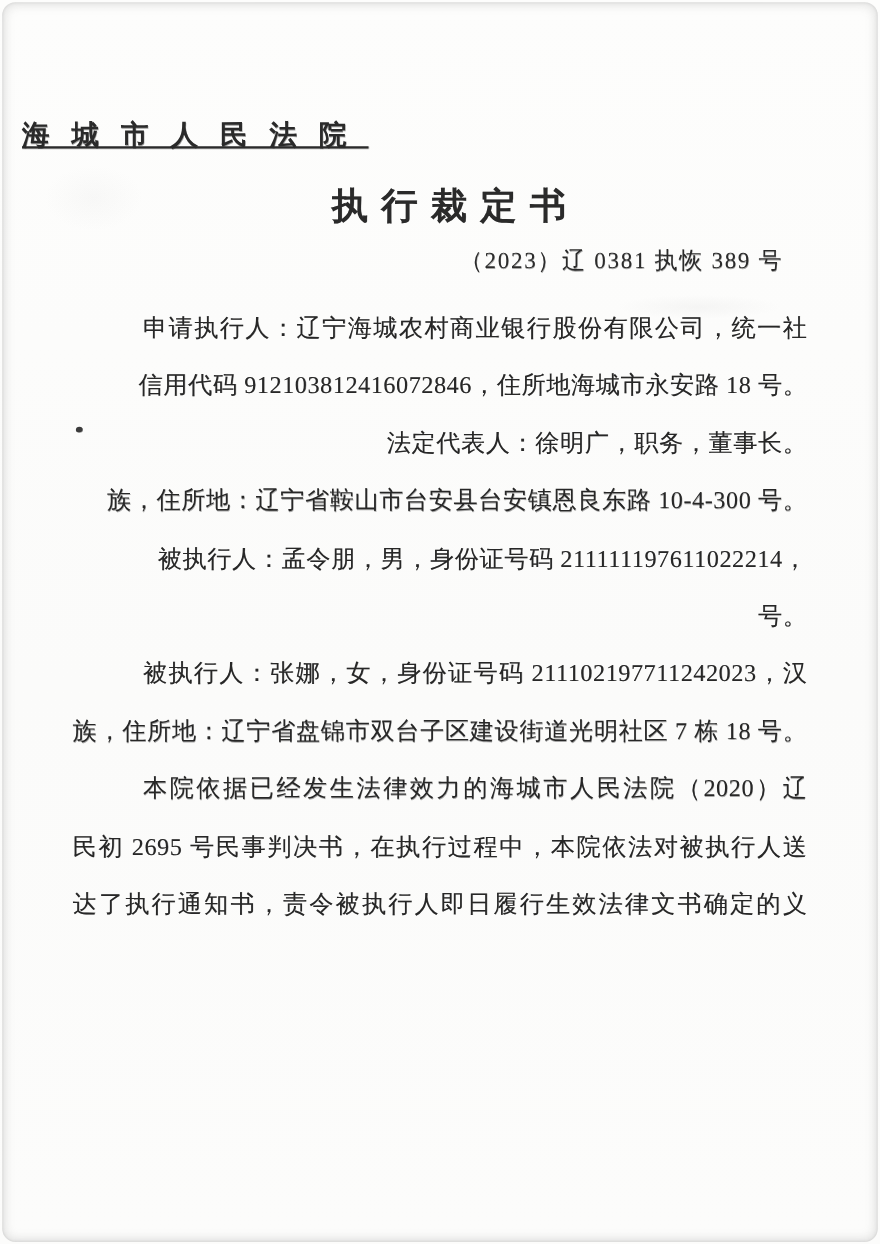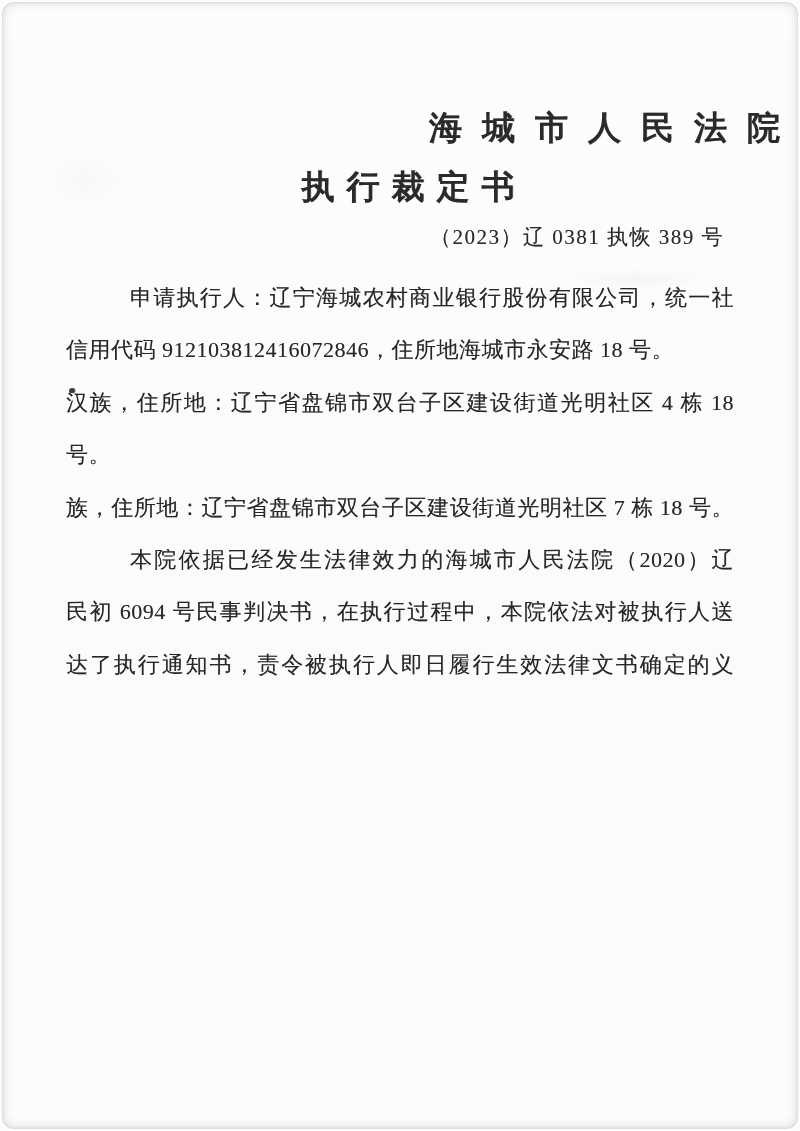--- a/index.html
+++ b/index.html
@@ -20,57 +20,58 @@
     position: absolute; inset: 2px;
     border-radius: 12px;
     box-shadow:
       inset 0 0 9px 3px rgba(140,140,140,0.22),
       inset 0 0 2px 1px rgba(150,150,150,0.18);
     pointer-events: none;
   }
   .court-title {
     position: absolute;
     top: 106px; left: 0; width: 100%;
-    text-align: right;
-    font-size: 33px; font-weight: 700;
+    text-align: left;
+    font-size: 25px; font-weight: 700;
     letter-spacing: 20px; padding-left: 20px;
     color: #2a2a2a;
     text-shadow: 0.4px 0.4px 0.6px rgba(40,40,40,0.45);
+    text-decoration: underline;
   }
   .doc-type {
     position: absolute;
     top: 165px; left: 0; width: 100%;
     text-align: center;
     font-size: 33px; font-weight: 700;
     letter-spacing: 12px; padding-left: 28px;
     color: #2a2a2a;
     text-shadow: 0.4px 0.4px 0.6px rgba(40,40,40,0.45);
   }
   .case-number {
     position: absolute;
-    top: 223px; right: 76px;
+    top: 223px; right: 88px;
     font-size: 21px; font-weight: 500;
     letter-spacing: 1.5px;
     color: #2b2b2b;
     text-shadow: 0.3px 0.3px 0.5px rgba(40,40,40,0.4);
   }
   .doc-body {
     position: absolute;
     top: 272px; left: 66px;
     width: 668px;
     font-size: 22px; font-weight: 500;
     color: #272727;
     text-shadow: 0.3px 0.3px 0.5px rgba(45,45,45,0.4);
     letter-spacing: 0.5px;
   }
   .line {
     height: 52.4px;
     line-height: 52.4px;
     white-space: nowrap;
-    text-align: left;
+    text-align: right;
   }
   .line.full {
     white-space: normal;
     text-align: justify;
     text-align-last: justify;
     overflow: hidden;
   }
   .line.indent { padding-left: 64px; }
   .ink-speck {
     position: absolute;
@@ -103,22 +104,25 @@
 
   <div class="doc-type">执行裁定书</div>
 
   <div class="case-number">（2023）辽 0381 执恢 389 号</div>
 
   <div class="ink-speck"></div>
 
   <div class="doc-body">
     <div class="line indent full">申请执行人：辽宁海城农村商业银行股份有限公司，统一社会</div>
     <div class="line">信用代码 912103812416072846，住所地海城市永安路 18 号。</div>
-    <div class="line full">汉族，住所地：辽宁省盘锦市双台子区建设街道光明社区 4 栋 18</div>
+    <div class="line indent">法定代表人：徐明广，职务，董事长。</div>
+    <div class="line">族，住所地：辽宁省鞍山市台安县台安镇恩良东路 10-4-300 号。</div>
+    <div class="line indent">被执行人：孟令朋，男，身份证号码 211111197611022214，</div>
     <div class="line">号。</div>
+    <div class="line indent full">被执行人：张娜，女，身份证号码 211102197711242023，汉</div>
     <div class="line full">族，住所地：辽宁省盘锦市双台子区建设街道光明社区 7 栋 18 号。</div>
     <div class="line indent full">本院依据已经发生法律效力的海城市人民法院（2020）辽 0381</div>
-    <div class="line full">民初 6094 号民事判决书，在执行过程中，本院依法对被执行人送</div>
+    <div class="line full">民初 2695 号民事判决书，在执行过程中，本院依法对被执行人送</div>
     <div class="line full">达了执行通知书，责令被执行人即日履行生效法律文书确定的义务，</div>
   </div>
 
   <div class="scan-edge"></div>
 </div>
 
 </body></html>

